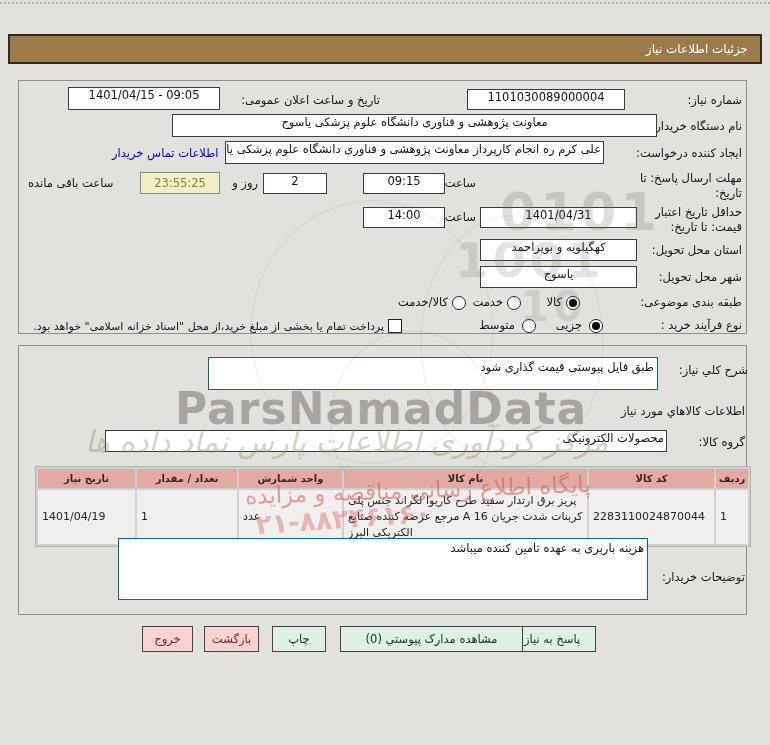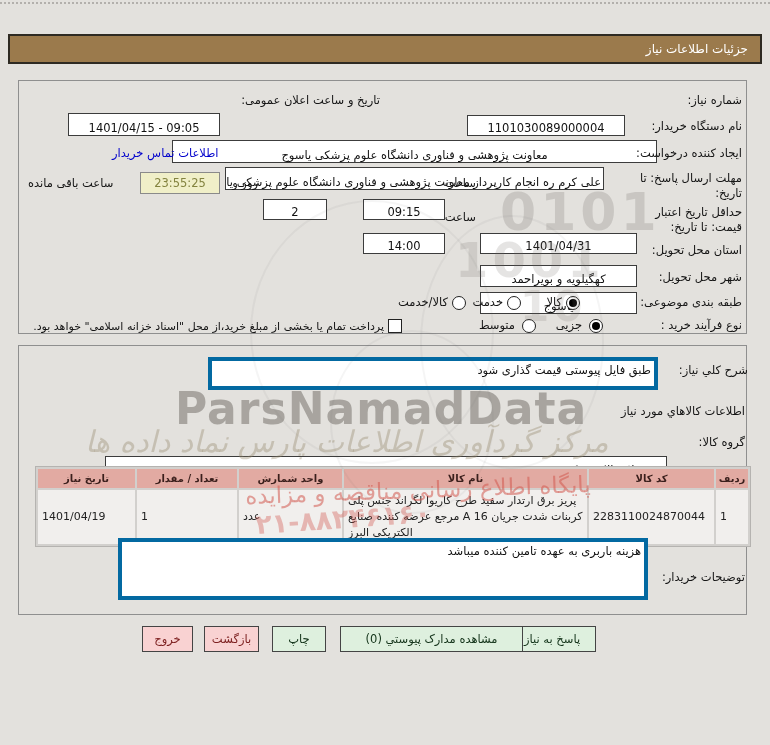--- a/index.html
+++ b/index.html
@@ -18,36 +18,36 @@
   .titlebar span{padding-right:12px;}
   .box{position:absolute;border:1px solid #8f8f8f;background:transparent;}
   #box1{left:18px;top:80px;width:727px;height:252px;}
   #box2{left:18px;top:345px;width:727px;height:268px;}
   .lbl{position:absolute;font-size:11.5px;color:#151515;white-space:nowrap;line-height:15px;}
   .lbl.b{font-weight:normal;}
   .lbl.two{text-align:right;}
   .lbl.two span{display:block;}
   .inp{
     position:absolute;background:#fff;border:1px solid #3c3c3c;
-    font-size:11.5px;display:flex;align-items:flex-end;justify-content:center;
-    white-space:nowrap;overflow:hidden;color:#111;margin-top:26px;
+    font-size:11.5px;display:flex;align-items:flex-start;justify-content:center;
+    white-space:nowrap;overflow:hidden;color:#111;
   }
   .inp.ralign{justify-content:flex-start;padding:0 2px;}
   .ltr{direction:ltr;unicode-bidi:isolate;}
   .link{position:absolute;font-size:11.5px;color:#0000cc;text-decoration:none;white-space:nowrap;cursor:pointer;}
   .radio{position:absolute;width:12px;height:12px;border:1px solid #222;border-radius:50%;background:#fff;cursor:pointer;}
   .radio.sel::after{content:"";position:absolute;left:2px;top:2px;right:2px;bottom:2px;background:#000;border-radius:50%;}
   .chk{position:absolute;width:12px;height:12px;border:1px solid #222;background:#fff;cursor:pointer;}
   .remain{
     position:absolute;left:140px;top:172px;width:78px;height:20px;
     background:#f0efc8;border:1px solid #8a8a8a;display:flex;align-items:center;justify-content:center;
     font-size:11.5px;color:#83833f;
   }
   .tarea{
-    position:absolute;background:#fff;border:4px solid #0369a1;
+    position:absolute;background:#fff;border:1px solid #0369a1;
     font-size:11.5px;color:#111;padding:2px 3px;box-sizing:border-box;
     text-align:right;overflow:hidden;
   }
   table.items{
     position:absolute;left:35px;top:466px;width:700px;
     border-collapse:separate;border-spacing:2px;background:#d2d0cd;
     border:1px solid #b5b3b0;table-layout:fixed;
   }
   table.items th{
     background:#e2aaa2;color:#3a1f1c;font-weight:bold;font-size:10px;

